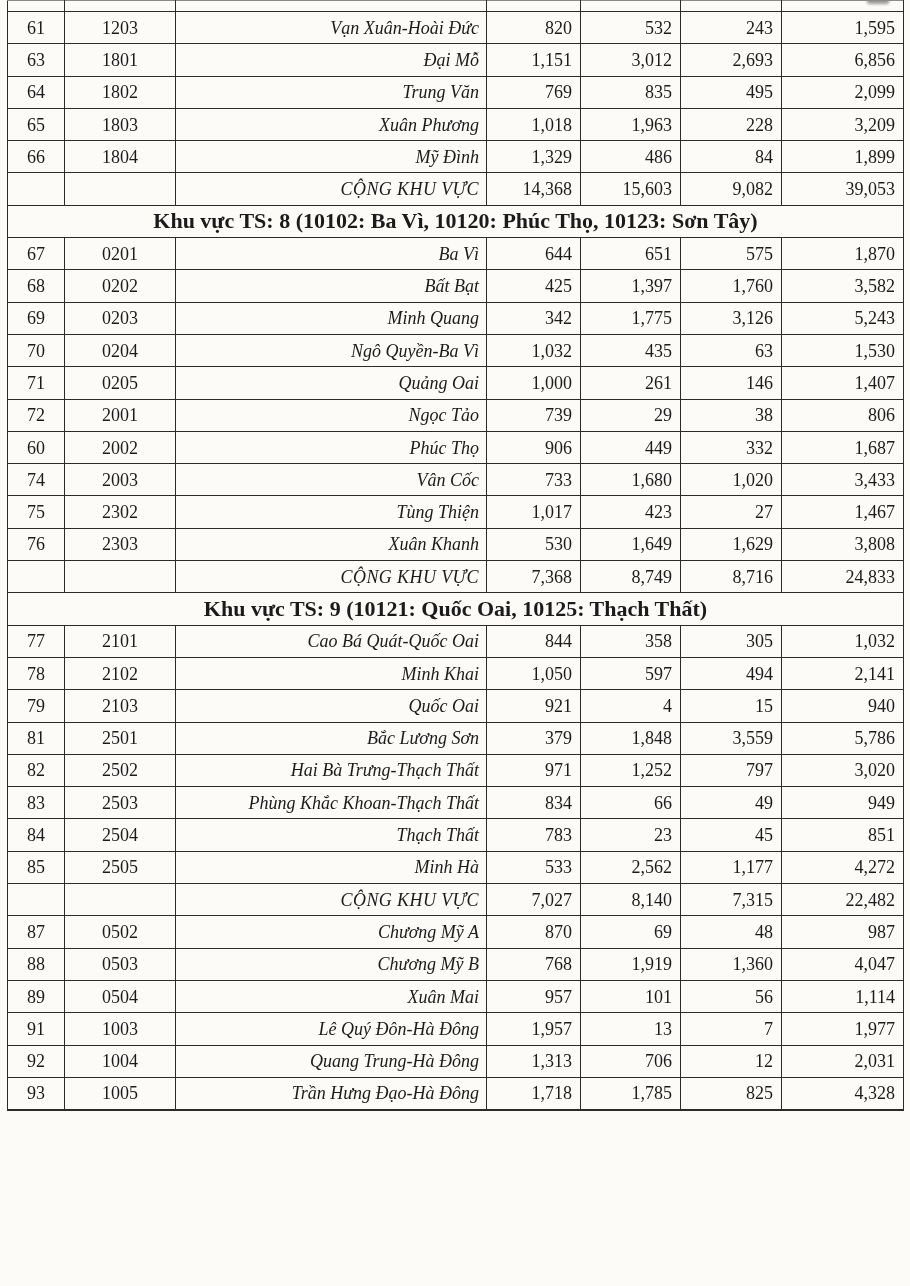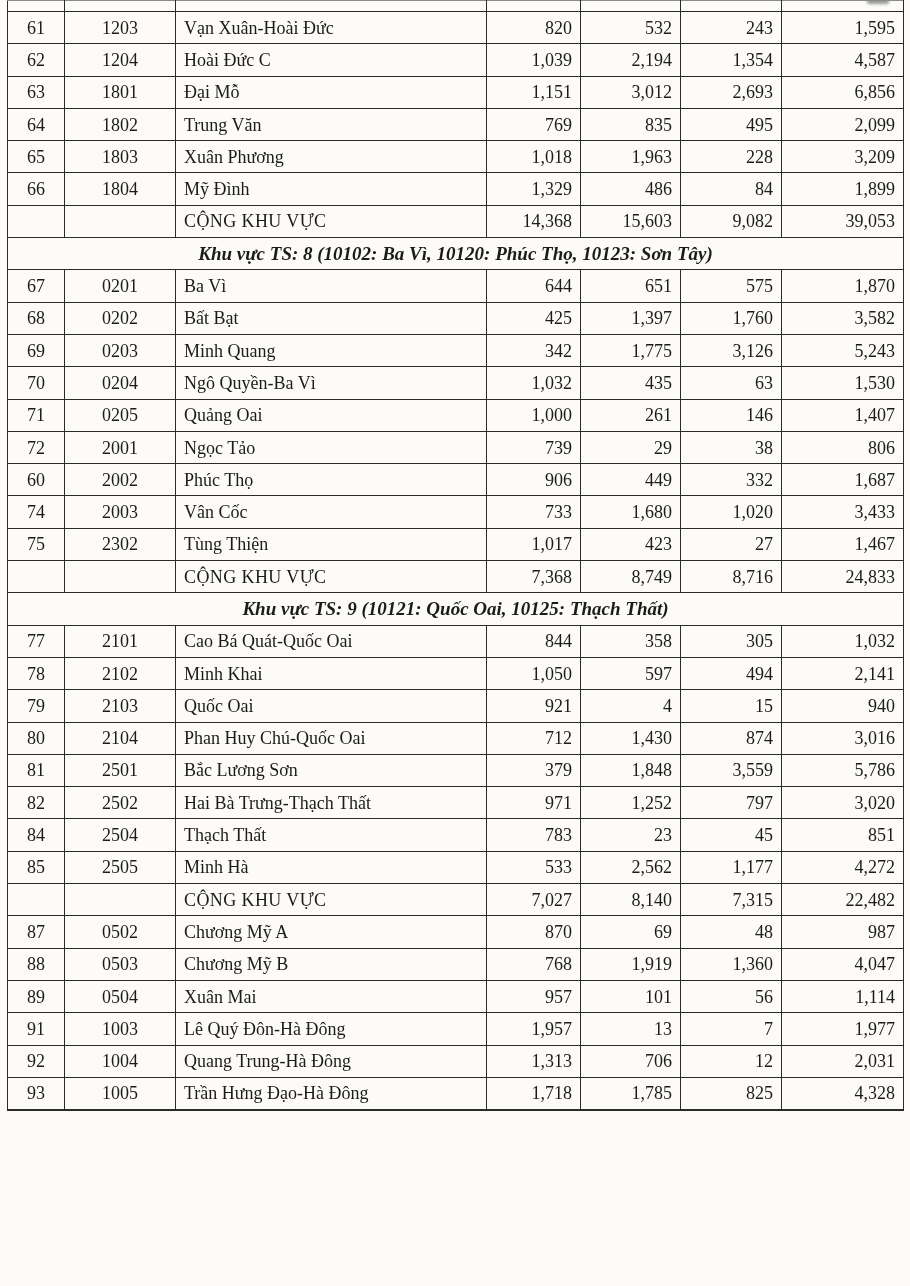--- a/index.html
+++ b/index.html
@@ -22,25 +22,25 @@
     overflow:hidden;white-space:nowrap;vertical-align:middle;
   }
   tr.full{height:32.3px;}
   tr.partial{height:11px;}
   tr.partial td{border-top:1px solid #8a8a86;position:relative;}
   .smudge{
     position:absolute;right:14px;top:-3px;width:22px;height:6px;
     background:#4a4a48;opacity:.55;filter:blur(1.5px);display:block;border-radius:2px;
   }
   td.c-stt,td.c-code{text-align:center;}
-  td.c-name{text-align:left;padding-left:8px;}
+  td.c-name{text-align:right;padding-left:8px;font-style:italic;}
   td.c-num{text-align:right;padding-right:8px;}
   tr.section td{
-    font-weight:bold;text-align:center;font-size:19px;
-    border-top:1px solid var(--line);border-bottom:1px solid var(--line);font-style:italic;
+    font-weight:bold;text-align:center;font-size:22px;
+    border-top:1px solid var(--line);border-bottom:1px solid var(--line);
   }
   tr.total td.c-name{letter-spacing:.4px;}
 </style>
 </head>
 <body>
 
 <div class="page">
   <table class="grid">
     <colgroup>
       <col style="width:57px">
@@ -66,29 +66,20 @@
         <tr class="full data">
           <td class="c-stt">61</td>
           <td class="c-code">1203</td>
           <td class="c-name">Vạn Xuân-Hoài Đức</td>
           <td class="c-num">820</td>
           <td class="c-num">532</td>
           <td class="c-num">243</td>
           <td class="c-num">1,595</td>
         </tr>
         <tr class="full data">
-          <td class="c-stt">62</td>
-          <td class="c-code">1204</td>
-          <td class="c-name">Hoài Đức C</td>
-          <td class="c-num">1,039</td>
-          <td class="c-num">2,194</td>
-          <td class="c-num">1,354</td>
-          <td class="c-num">4,587</td>
-        </tr>
-        <tr class="full data">
           <td class="c-stt">63</td>
           <td class="c-code">1801</td>
           <td class="c-name">Đại Mỗ</td>
           <td class="c-num">1,151</td>
           <td class="c-num">3,012</td>
           <td class="c-num">2,693</td>
           <td class="c-num">6,856</td>
         </tr>
         <tr class="full data">
           <td class="c-stt">64</td>
@@ -203,20 +194,29 @@
         </tr>
         <tr class="full data">
           <td class="c-stt">75</td>
           <td class="c-code">2302</td>
           <td class="c-name">Tùng Thiện</td>
           <td class="c-num">1,017</td>
           <td class="c-num">423</td>
           <td class="c-num">27</td>
           <td class="c-num">1,467</td>
         </tr>
+        <tr class="full data">
+          <td class="c-stt">76</td>
+          <td class="c-code">2303</td>
+          <td class="c-name">Xuân Khanh</td>
+          <td class="c-num">530</td>
+          <td class="c-num">1,649</td>
+          <td class="c-num">1,629</td>
+          <td class="c-num">3,808</td>
+        </tr>
         <tr class="full total">
           <td class="c-stt"></td>
           <td class="c-code"></td>
           <td class="c-name">CỘNG KHU VỰC</td>
           <td class="c-num">7,368</td>
           <td class="c-num">8,749</td>
           <td class="c-num">8,716</td>
           <td class="c-num">24,833</td>
         </tr>
         <tr class="full section">
@@ -243,45 +243,45 @@
         <tr class="full data">
           <td class="c-stt">79</td>
           <td class="c-code">2103</td>
           <td class="c-name">Quốc Oai</td>
           <td class="c-num">921</td>
           <td class="c-num">4</td>
           <td class="c-num">15</td>
           <td class="c-num">940</td>
         </tr>
         <tr class="full data">
-          <td class="c-stt">80</td>
-          <td class="c-code">2104</td>
-          <td class="c-name">Phan Huy Chú-Quốc Oai</td>
-          <td class="c-num">712</td>
-          <td class="c-num">1,430</td>
-          <td class="c-num">874</td>
-          <td class="c-num">3,016</td>
-        </tr>
-        <tr class="full data">
           <td class="c-stt">81</td>
           <td class="c-code">2501</td>
           <td class="c-name">Bắc Lương Sơn</td>
           <td class="c-num">379</td>
           <td class="c-num">1,848</td>
           <td class="c-num">3,559</td>
           <td class="c-num">5,786</td>
         </tr>
         <tr class="full data">
           <td class="c-stt">82</td>
           <td class="c-code">2502</td>
           <td class="c-name">Hai Bà Trưng-Thạch Thất</td>
           <td class="c-num">971</td>
           <td class="c-num">1,252</td>
           <td class="c-num">797</td>
           <td class="c-num">3,020</td>
+        </tr>
+        <tr class="full data">
+          <td class="c-stt">83</td>
+          <td class="c-code">2503</td>
+          <td class="c-name">Phùng Khắc Khoan-Thạch Thất</td>
+          <td class="c-num">834</td>
+          <td class="c-num">66</td>
+          <td class="c-num">49</td>
+          <td class="c-num">949</td>
         </tr>
         <tr class="full data">
           <td class="c-stt">84</td>
           <td class="c-code">2504</td>
           <td class="c-name">Thạch Thất</td>
           <td class="c-num">783</td>
           <td class="c-num">23</td>
           <td class="c-num">45</td>
           <td class="c-num">851</td>
         </tr>

